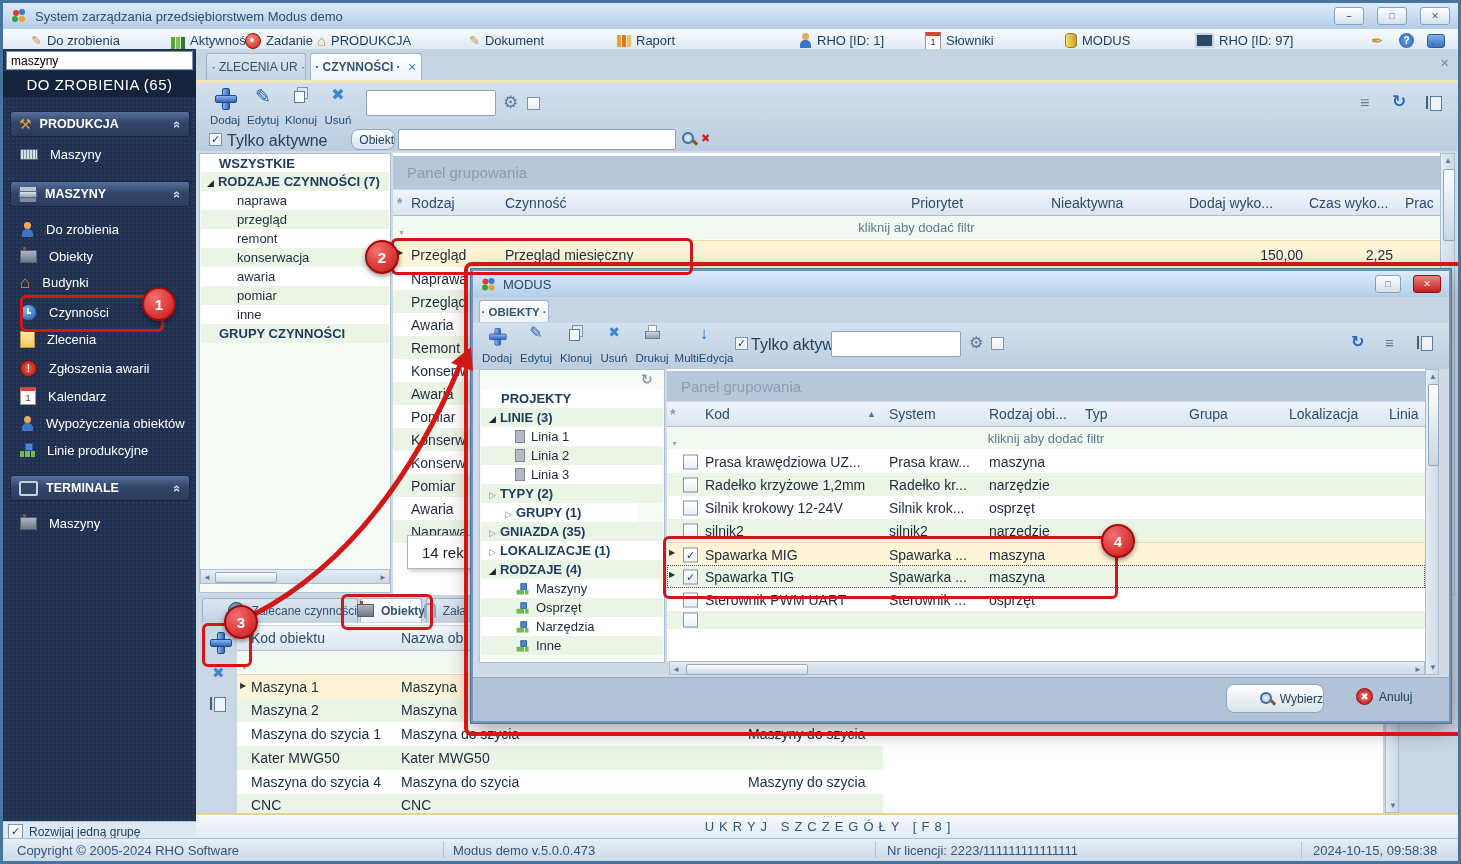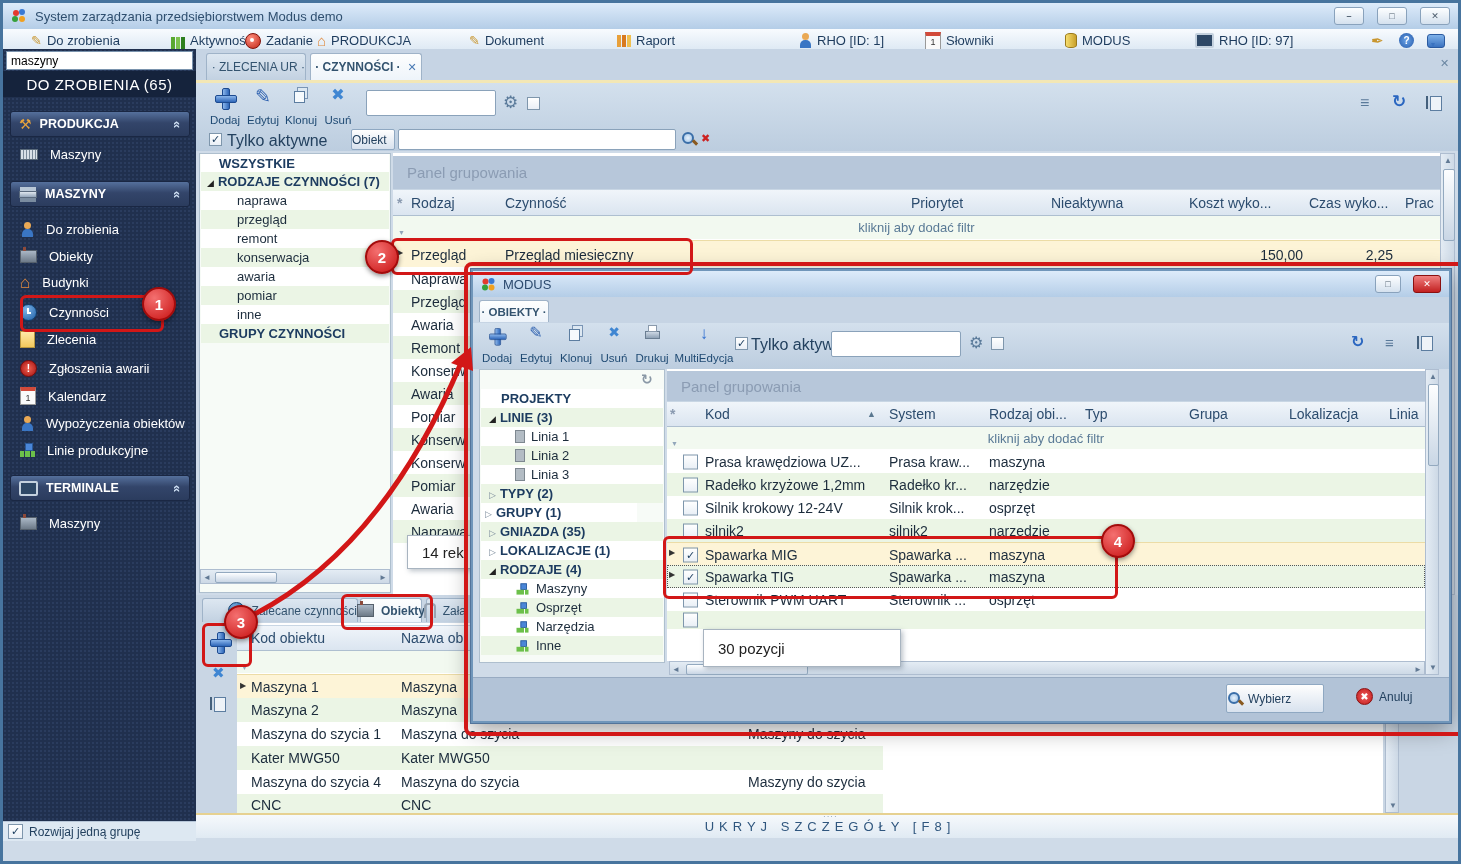--- a/index.html
+++ b/index.html
@@ -37,22 +37,22 @@
   .tab{position:absolute;top:4px;height:27px;border:1px solid #9fb3c8;border-bottom:none;border-radius:3px 3px 0 0;
        display:flex;align-items:center;justify-content:center;font-size:12px;color:#33536f;gap:7px;}
   .tab.inact{background:linear-gradient(#dde7f1,#c2d1e1);justify-content:flex-end;}
   .tab.act{background:linear-gradient(#fdfefe,#eef4fa);font-weight:bold;}
   .ystrip{left:193px;top:77px;width:1265px;height:3px;background:#f3e7b5;}
   .tb1{left:193px;top:80px;width:1265px;height:68px;background:linear-gradient(#d3e0ed,#bccddf);}
   .tbtn{position:absolute;width:44px;height:40px;display:flex;flex-direction:column;align-items:center;justify-content:space-between;
         font-size:11.5px;color:#1f4a73;padding-bottom:1px;}
   .field{position:absolute;background:#fff;border:1px solid #8aa2ba;border-radius:2px;}
   .minilbl{font-size:16px;color:#23415f;}
-  .btn3d{position:absolute;border:1px solid #8fa8c2;border-radius:2px;background:linear-gradient(#fefefe,#d8e2ee);
-         display:flex;align-items:center;justify-content:flex-start;font-size:12px;color:#23415f;gap:5px;}
+  .btn3d{position:absolute;border:1px solid #8fa8c2;border-radius:8px;background:linear-gradient(#fefefe,#d8e2ee);
+         display:flex;align-items:center;justify-content:flex-end;font-size:12px;color:#23415f;gap:5px;}
   
   .panelband{background:#b7c7da;color:#8b9cb3;font-size:15px;display:flex;align-items:center;padding-left:14px;}
   .ghead{background:linear-gradient(#f0f5fa,#dbe5f0);border-bottom:1px solid #aebfd0;border-top:1px solid #c8d6e4;
          font-size:14px;color:#2c4c6e;}
   .ghead span{position:absolute;top:50%;transform:translateY(-50%);}
   .filtr{background:#f2f9f0;font-size:13px;color:#5a7a96;}
   .grow,.brow,.mrow,.trow,.mtrow{position:absolute;overflow:hidden;font-size:14px;color:#1c2c3c;}
   .grow span,.brow span,.mrow span{position:absolute;top:50%;transform:translateY(-50%);white-space:nowrap;}
   .sel{background:#fdf4d7 !important;border-top:1px solid #ecdca6;border-bottom:1px solid #ecdca6;}
   .stripe{background:#ebf5e5;}
@@ -383,21 +383,21 @@
   <div class="a white" style="left:390px;top:150px;width:1047px;height:442px"></div>
   <div class="a panelband" style="left:390px;top:153px;width:1047px;height:33px">
       <span>Panel grupowania</span>
     </div>
   <div class="a ghead" style="left:390px;top:186px;width:1047px;height:27px">
     <span class="ast" style="left:4px">*</span>
     <span style="left:18px">Rodzaj</span>
     <span style="left:112px">Czynność</span>
     <span style="left:518px">Priorytet</span>
     <span style="left:658px">Nieaktywna</span>
-    <span style="left:796px">Koszt wyko...</span>
+    <span style="left:796px">Dodaj wyko...</span>
     <span style="left:916px">Czas wyko...</span>
     <span style="left:1012px">Prac</span>
   </div>
   <div class="a filtr flex" style="left:390px;top:213px;width:1047px;height:23px;justify-content:center">
     <span class="fun a" style="left:5px;top:7px"></span>
     <span>kliknij aby dodać filtr</span>
   </div>
   <div class="grow sel" style="left:390px;top:237px;width:1047px;height:27px">
     <span class="rowind" style="left:4px;top:9px"></span>
     <span style="left:18px">Przegląd</span>
@@ -513,20 +513,29 @@
   </div>
 
   
   <div class="a" style="left:193px;top:810px;width:1268px;height:25px;border-top:2px solid #e6d191;
        background:linear-gradient(#f6f9fc,#e0eaf3);display:flex;align-items:center;justify-content:center;
        font-size:13px;letter-spacing:5px;color:#2f567e">
     <span>UKRYJ SZCZEGÓŁY [F8]</span>
   </div>
   <div class="a" style="left:820px;top:809px;font-size:8px;color:#8aa0b6;letter-spacing:1px">····</div>
 
+  <div class="a statusbar">
+    <span style="left:14px">Copyright © 2005-2024 RHO Software</span>
+    <span style="left:450px">Modus demo v.5.0.0.473</span>
+    <span style="left:884px">Nr licencji: 2223/111111111111111</span>
+    <span style="left:1310px">2024-10-15, 09:58:38</span>
+    <i class="vsep" style="left:440px"></i>
+      <i class="vsep" style="left:872px"></i>
+      <i class="vsep" style="left:1298px"></i>
+  </div>
 
   
   <div class="a" id="modal">
     <div class="a mtitle">
       <svg width="15" height="15">
           <circle cx="4.5" cy="4.5" r="3" fill="#e43a2e"></circle>
           <circle cx="10.5" cy="4" r="3" fill="#3a7ad4"></circle>
           <circle cx="4" cy="10.5" r="3" fill="#35a03c"></circle>
           <circle cx="10.5" cy="10.5" r="3" fill="#f0a020"></circle>
         </svg>
@@ -593,21 +602,21 @@
         <span>Linia 2</span>
       </div>
     <div class="mtrow a white" style="left:8px;top:194px;width:182px;height:19px;padding-left:34px;gap:6px">
         <span class="i-bld"></span>
         <span>Linia 3</span>
       </div>
     <div class="mtrow a stripe" style="left:8px;top:213px;width:182px;height:19px;padding-left:8px;gap:4px">
         <span class="expo"></span>
         <span class="tbold">TYPY (2)</span>
       </div>
-    <div class="mtrow a white" style="left:8px;top:232px;width:156px;height:19px;padding-left:4px;gap:4px">
+    <div class="mtrow a white" style="left:8px;top:232px;width:156px;height:19px;padding-left:24px;gap:4px">
         <span class="expo"></span>
         <span class="tbold">GRUPY (1)</span>
       </div>
     <div class="mtrow a stripe" style="left:8px;top:251px;width:182px;height:19px;padding-left:8px;gap:4px">
         <span class="expo"></span>
         <span class="tbold">GNIAZDA (35)</span>
       </div>
     <div class="mtrow a white" style="left:8px;top:270px;width:182px;height:19px;padding-left:8px;gap:4px">
         <span class="expo"></span>
         <span class="tbold">LOKALIZACJE (1)</span>
@@ -692,23 +701,20 @@
         <span style="left:322px">maszyna</span>
       </div>
     <div class="mrow white" style="left:194px;top:317px;width:758px;height:23px">
         <span class="cbx" style="left:16px"></span>
         <span style="left:38px">Sterownik PWM UART</span>
         <span style="left:222px">Sterownik ...</span>
         <span style="left:322px">osprzęt</span>
       </div>
     <div class="mrow stripe" style="left:194px;top:340px;width:758px;height:18px">
         <span class="cbx" style="left:16px"></span>
-      </div>
-    <div class="cntbox" style="left:230px;top:358px;width:182px;height:36px;z-index:5">
-        <span>30 pozycji</span>
       </div>
     <div class="a sbarh" style="left:196px;top:390px;width:756px;height:14px">
       <span class="sarr" style="left:2px;top:3px">◄</span>
       <span class="sarr" style="right:2px;top:3px">►</span>
       <div class="thumb" style="left:16px;top:2px;width:120px;height:9px"></div>
     </div>
     <div class="a sbar" style="left:952px;top:98px;width:14px;height:306px">
       <span class="sarr" style="left:3px;top:2px">▲</span>
       <span class="sarr" style="left:3px;bottom:2px">▼</span>
       <div class="thumb" style="left:2px;top:14px;width:9px;height:80px"></div>

